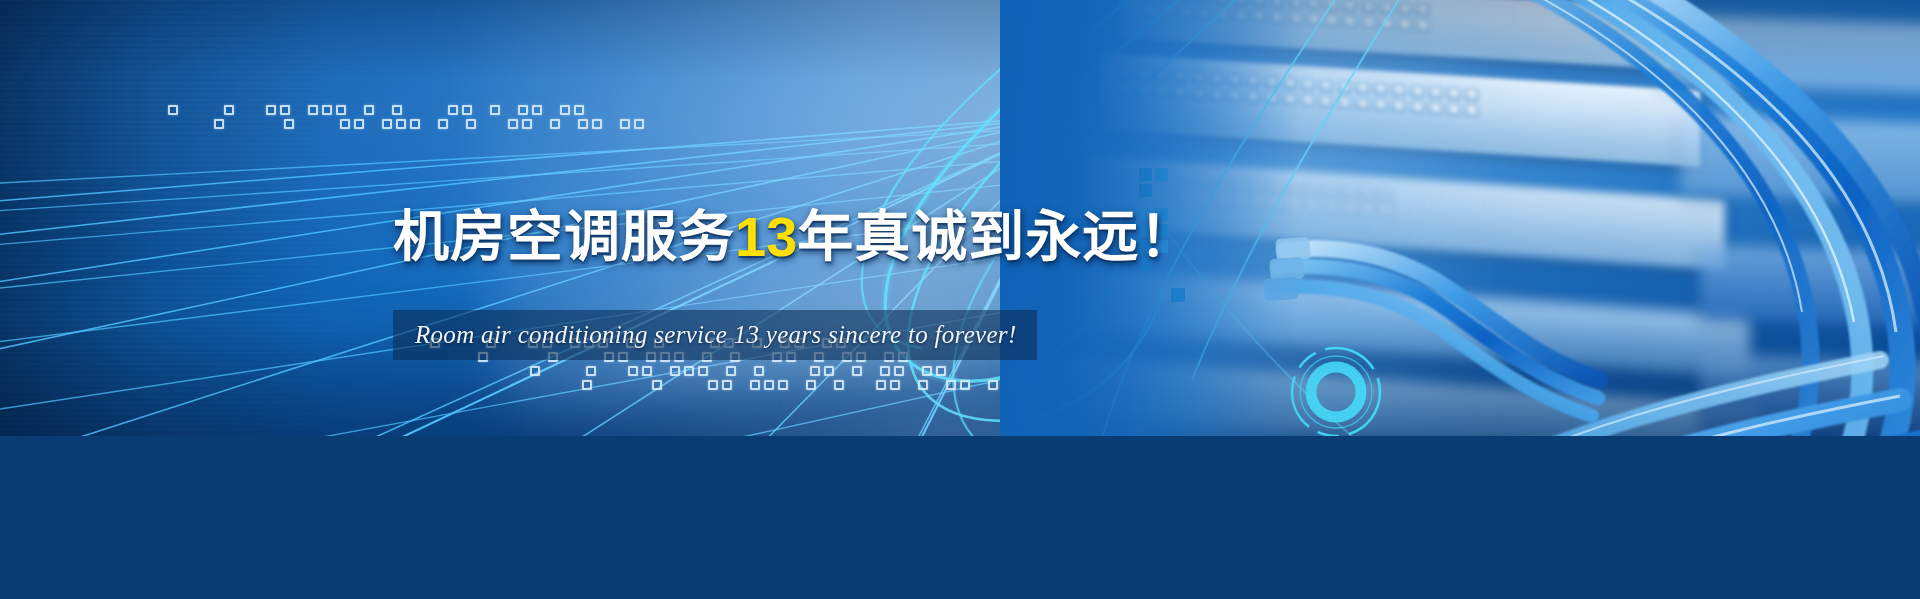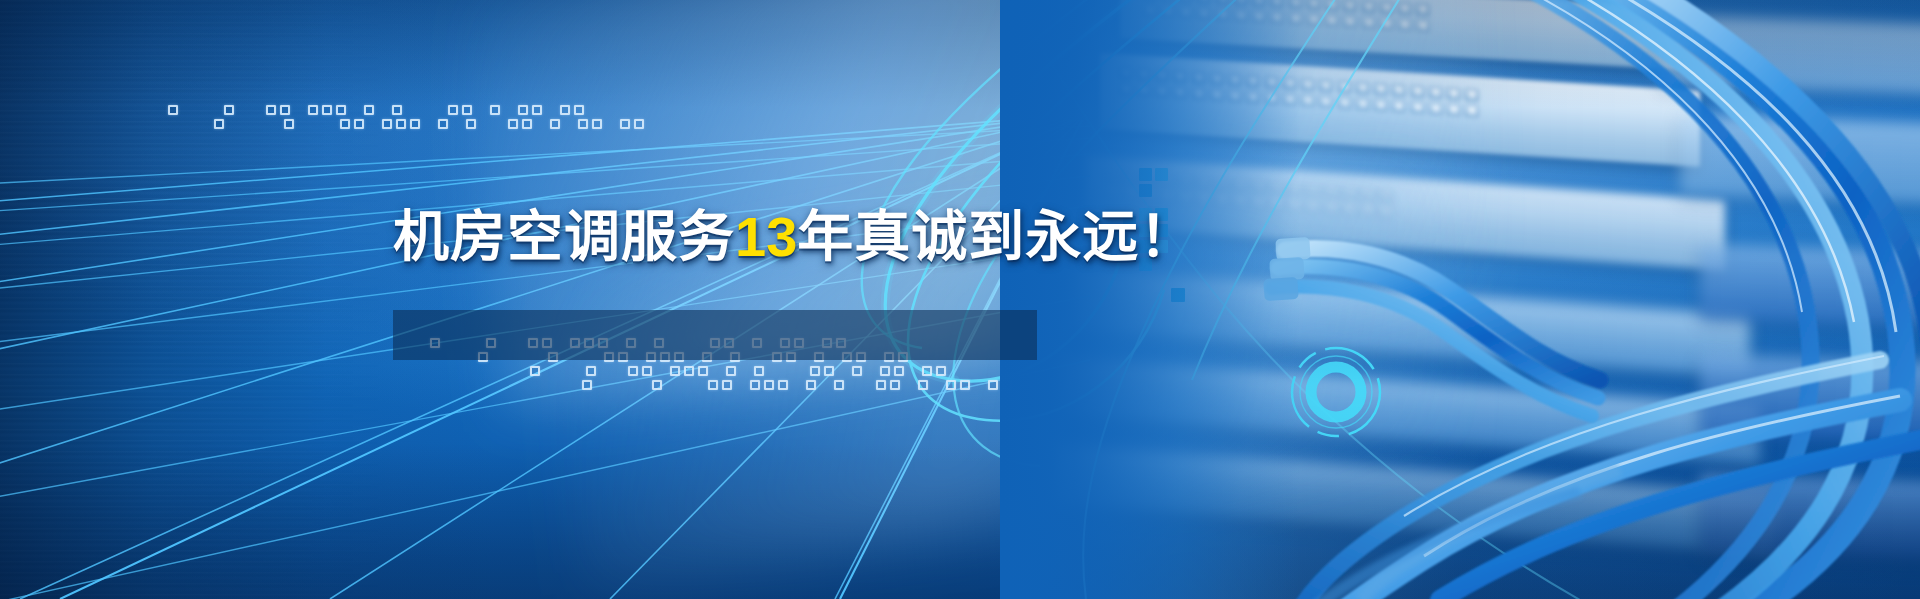--- a/index.html
+++ b/index.html
@@ -1,21 +1,21 @@
 <!DOCTYPE html>
 <html lang="zh-CN"><head>
 <meta charset="utf-8">
 <title>Banner</title>
 <style>
   html,body{margin:0;padding:0;background:#0a3c74;}
   *{box-sizing:border-box;}
 
   .banner{
     position:relative;
-    width:1920px;height:599px;
+    width:1920px;height:436px;
     overflow:hidden;
     font-family:"Liberation Sans", sans-serif;
     background:#0e5bae;
     padding-left:28px;
   }
 
   
   .bg-base{
     position:absolute;inset:0;
     background:
@@ -738,14 +738,15 @@
       <i class="sq gap"></i>
       <i class="sq"></i>
       <i class="sq"></i>
   </div>
 
   <div class="headline">
     <span class="hl-cn">机房空调服务</span><span class="hl-num">13</span><span class="hl-cn">年真诚到永远！</span>
   </div>
 
   <div class="subbar"></div>
+  <div class="subtitle">Room air conditioning service 13 years sincere to forever!</div>
 
 </div>
 
 </body></html>

